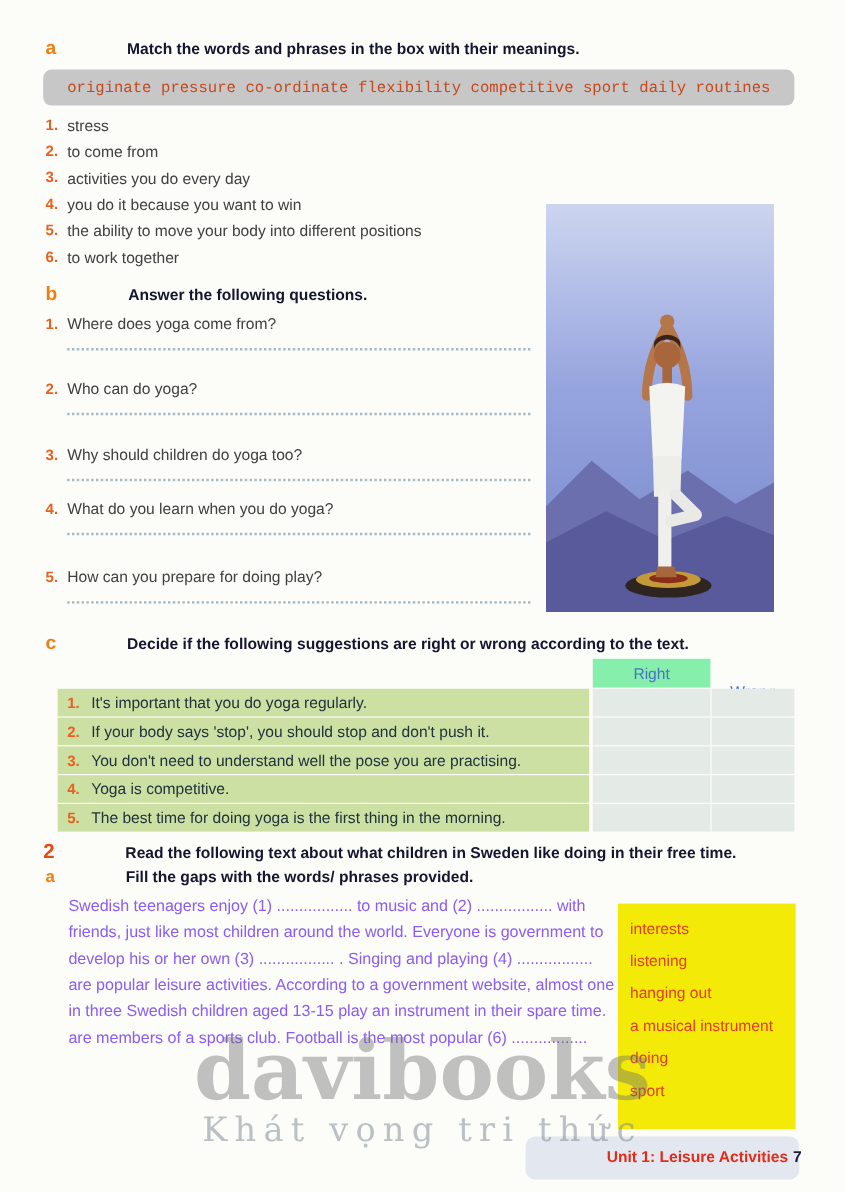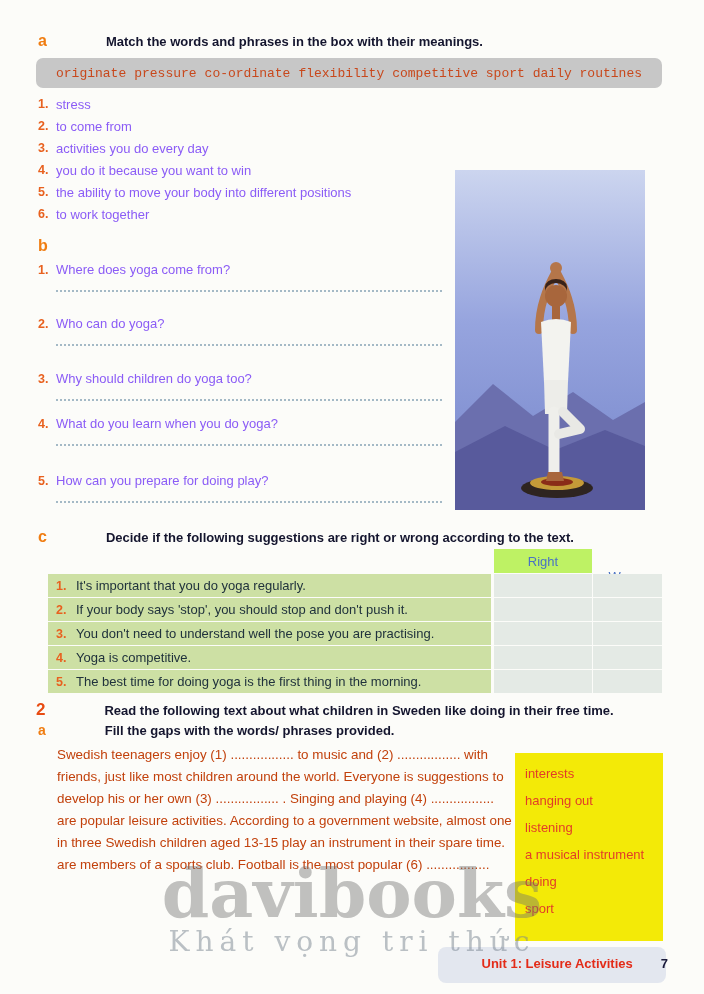--- a/index.html
+++ b/index.html
@@ -16,62 +16,62 @@
   
   .word-box { position:absolute; left:36px; top:58px; width:626px; height:30px;
     background:#c7c7c7; border-radius:7px; display:flex; align-items:center;
     justify-content:space-between; padding:0 20px;font-family:Liberation Mono, monospace; }
   .wb-word { color:#c8481c; font-size:13px; }
 
   
   .match-list { position:absolute; left:38px; top:93px; }
   .list-row { display:flex; align-items:center; height:22px; }
   .it-num { color:#e8611f; font-weight:bold; font-size:12.5px; width:18px; }
-  .it-txt { color:#8b5cf6; font-size:13px; }
+  .it-txt { color:#404040; font-size:13px; }
 
   
   .q-block { position:absolute; left:38px; width:406px; }
   .q-line { display:flex; align-items:center; }
   .answer-line { margin-top:13px; margin-left:18px; width:386px; height:0;
     border-bottom:2px dotted #a4b9c6; cursor:text; }
 
   
   .yoga-photo { position:absolute; left:455px; top:170px; width:190px; height:340px; }
 
   
   .rw-table { position:absolute; left:36px; top:549px; width:627px; }
   .rw-head { display:flex; height:24px; }
   .rw-spacer { width:458px; }
-  .rw-col-h { background:#bef264; color:#4a72c4; font-size:13px; display:flex;
+  .rw-col-h { background:#86efac; color:#4a72c4; font-size:13px; display:flex;
     align-items:center; justify-content:center; }
   .rw-col-h.right { width:98px; margin-right:1px; }
   .rw-col-h.wrong { width:69px;margin-top:27px; }
   .rw-row { display:flex; height:23px; margin-top:1px; }
   .stmt-cell { margin-left:12px; width:443px; background:#cde0a4; display:flex;
     align-items:center; padding-left:8px; margin-right:3px; }
   .stmt-cell .it-num { width:16px; margin-right:4px; }
   .stmt-cell .it-txt { color:#20323c; }
   .ans-cell { background:#e4eae5; cursor:pointer; }
   .ans-cell.right { width:98px; margin-right:1px; }
   .ans-cell.wrong { width:69px; }
 
   
   .para { position:absolute; left:57px; top:747px; width:460px; }
-  .p-line { height:22px; font-size:13.4px; color:#c2410c; white-space:nowrap; }
+  .p-line { height:22px; font-size:13.4px; color:#8b5cf6; white-space:nowrap; }
 
   
   .word-bank { position:absolute; left:515px; top:753px; width:148px; height:188px;
     background:#f3ea07; padding:13px 1px 0 10px; }
   .bank-word { height:27px; color:#e23d28; font-size:13px; }
 
   
   .footer-blob { position:absolute; left:438px; top:947px; width:228px; height:36px;
     background:rgba(140,160,205,0.22); border-radius:8px; }
   .footer { position:absolute; left:0; top:956px; width:668px; display:flex;
-    justify-content:flex-end; align-items:center; gap:28px; }
+    justify-content:flex-end; align-items:center; gap:4px; }
   .unit-label { color:#e32b18; font-weight:bold; font-size:13px; }
   .page-num { color:#1a1a3a; font-weight:bold; font-size:13px; }
 
   
   .watermark { position:absolute; left:0; top:858px; width:704px; text-align:center;
     z-index:50; pointer-events:none; }
   .wm1 { font-family:"DejaVu Serif", serif; font-weight:bold; font-size:68px;
     color:rgba(110,110,110,0.42); line-height:1.05; }
   .wm2 { font-family:"DejaVu Serif", serif; font-size:28px; letter-spacing:6px;
     color:rgba(120,132,144,0.5); margin-top:-4px; }
@@ -146,20 +146,21 @@
       <path d="M86,152 Q101,146 116,152 L113,212 Q101,217 89,212 Z" fill="#f3f3ef"></path>
       <path d="M89,210 L113,210 L112,244 L90,244 Z" fill="#ededE9"></path>
       <path d="M99,242 L99,303" stroke="#efefeb" stroke-width="11" stroke-linecap="round"></path>
       <path d="M108,242 L125,259 L104,264" stroke="#e9e9e5" stroke-width="10" fill="none" stroke-linejoin="round" stroke-linecap="round"></path>
       <path d="M93,302 L107,302 L109,311 L91,311 Z" fill="#a8663c"></path>
     </svg>
   </div>
 
   <div class="sec-head" style="left:38px; top:238px;">
     <span class="sec-letter">b</span>
+    <span class="sec-title">Answer the following questions.</span>
   </div>
 
   <div class="q-block" style="top:262px;">
     <div class="q-line">
       <span class="it-num">1.</span>
       <span class="it-txt">Where does yoga come from?</span>
     </div>
     <div class="answer-line"></div>
   </div>
   <div class="q-block" style="top:316px;">
@@ -249,31 +250,31 @@
     <span class="sec-num">2</span>
     <span class="sec-title">Read the following text about what children in Sweden like doing in their free time.</span>
   </div>
   <div class="sec-head" style="left:38px; top:723px;">
     <span class="sec-letter" style="font-size:14px;">a</span>
     <span class="sec-title">Fill the gaps with the words/ phrases provided.</span>
   </div>
 
   <div class="para">
     <div class="p-line">Swedish teenagers enjoy (1) ................. to music and (2) ................. with</div>
-    <div class="p-line">friends, just like most children around the world. Everyone is suggestions to</div>
+    <div class="p-line">friends, just like most children around the world. Everyone is government to</div>
     <div class="p-line">develop his or her own (3) ................. . Singing and playing (4) .................</div>
     <div class="p-line">are popular leisure activities. According to a government website, almost one</div>
     <div class="p-line">in three Swedish children aged 13-15 play an instrument in their spare time.</div>
     <div class="p-line">are members of a sports club. Football is the most popular (6) .................</div>
   </div>
 
   <div class="word-bank">
     <div class="bank-word">interests</div>
+    <div class="bank-word">listening</div>
     <div class="bank-word">hanging out</div>
-    <div class="bank-word">listening</div>
     <div class="bank-word">a musical instrument</div>
     <div class="bank-word">doing</div>
     <div class="bank-word">sport</div>
   </div>
 
   <div class="footer-blob"></div>
   <div class="footer">
     <span class="unit-label">Unit 1: Leisure Activities</span>
     <span class="page-num">7</span>
   </div>

